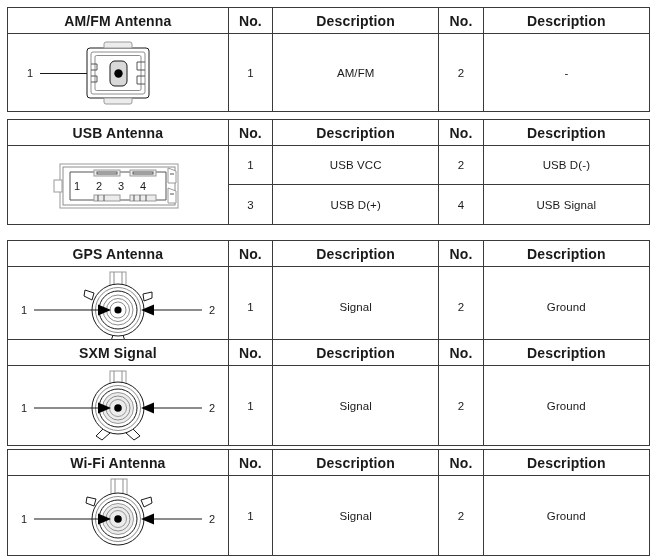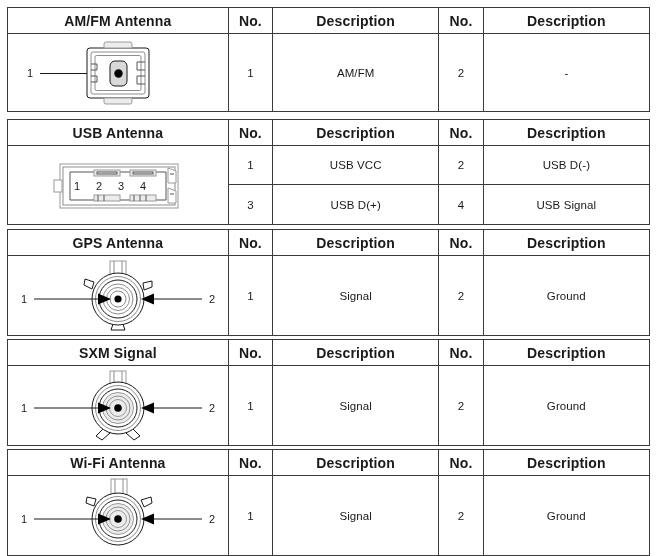--- a/index.html
+++ b/index.html
@@ -157,21 +157,21 @@
       </tr>
       <tr>
         <td style="height:39px;">3</td>
         <td>USB D(+)</td>
         <td>4</td>
         <td>USB Signal</td>
       </tr>
     </tbody>
   </table>
 
-  <table class="tbl" style="top:229px;border-radius:14px;">
+  <table class="tbl" style="top:240px;border-radius:14px;">
     <thead>
       <tr>
         <th class="c-name">GPS Antenna</th>
         <th class="c-no">No.</th>
         <th class="c-desc">Description</th>
         <th class="c-no">No.</th>
         <th class="c-desc">Description</th>
       </tr>
     </thead>
     <tbody>

